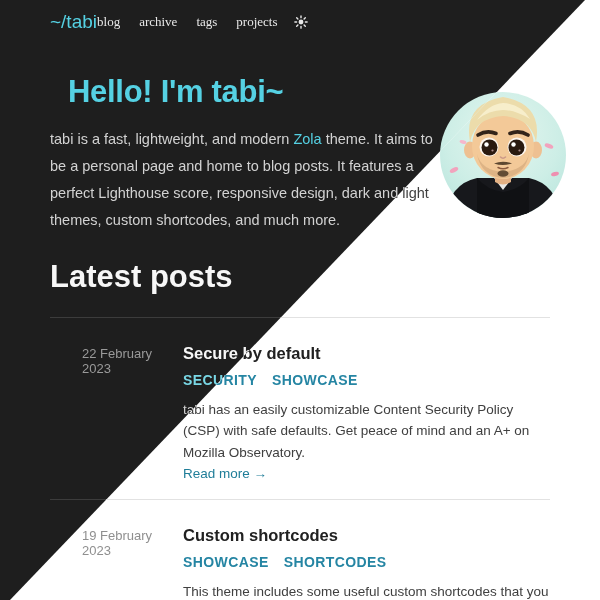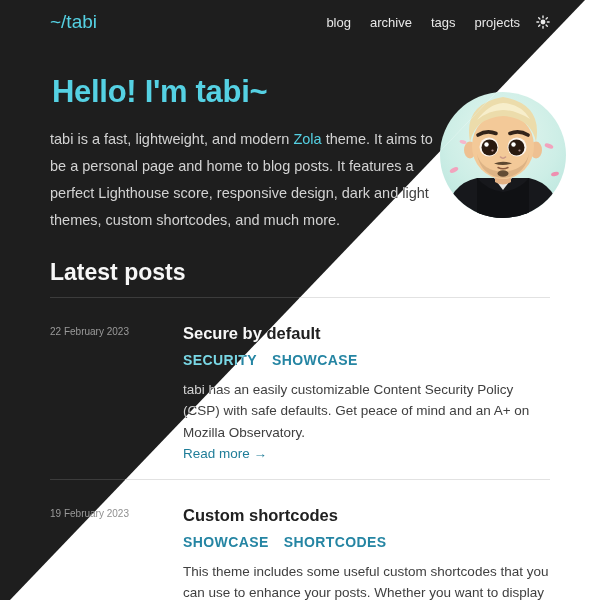--- a/index.html
+++ b/index.html
@@ -3,35 +3,35 @@
 <meta charset="utf-8">
 <style>
   html,body{margin:0;padding:0;background:#fff;}
   .stage{position:relative;width:600px;height:600px;overflow:hidden;font-family:"Liberation Sans",sans-serif;}
   .layer{position:absolute;inset:0;width:600px;height:600px;background:var(--bg);overflow:hidden;}
   .layer-dark{--bg:#1e1e1e;--title:#f7f7f7;--text:#d2d2d2;--muted:#9a9a9a;--accent:#55d1e3;--tag:#79d7e5;--divider:#3c3c3c;--nav:#e8e8e8;}
   .layer-light{--bg:#ffffff;--title:#212121;--text:#404040;--muted:#8f8f8f;--accent:#1f7d98;--tag:#2585a3;--divider:#e2e2e2;--nav:#333333;
     clip-path:polygon(585px 0px,600px 0px,600px 600px,10px 600px);}
   .container{padding:0 50px;position:relative;}
   
-  header{display:flex;justify-content:space-between;align-items:center;height:44px;}
+  header{display:flex;align-items:center;height:44px;}
   .logo{font-size:19px;font-weight:500;color:var(--accent);text-decoration:none;cursor:pointer;}
-  nav{display:flex;align-items:center;gap:19px;}
+  nav{display:flex;align-items:center;gap:19px;font-family:Liberation Serif, serif;}
   nav a{font-size:13px;color:var(--nav);text-decoration:none;cursor:pointer;}
   .theme-toggle{display:flex;align-items:center;cursor:pointer;margin-left:-3px;}
   .theme-toggle svg{stroke:var(--nav);}
   
-  .hero h1{margin:30px 2px 0;font-size:31px;font-weight:700;color:var(--accent);letter-spacing:-0.3px;}
+  .hero h1{margin:30px 18px 0;font-size:31px;font-weight:700;color:var(--accent);letter-spacing:-0.3px;}
   .hero p{margin:16px 0 0;width:392px;font-size:14.5px;line-height:1.86;color:var(--text);}
   .hero p a{color:var(--accent);text-decoration:none;cursor:pointer;}
   .avatar{position:absolute;left:437px;top:86px;width:132px;height:132px;}
   
-  .posts h2{margin:25px 0 0;padding-bottom:11px;font-size:23px;font-weight:700;color:var(--title);border-bottom:1px solid var(--divider);}
+  .posts h2{margin:25px 0 0;padding-bottom:22px;font-size:31px;font-weight:700;color:var(--title);border-bottom:1px solid var(--divider);}
   article{display:grid;grid-template-columns:133px 1fr;padding:26px 0 17px;border-bottom:1px solid var(--divider);}
-  .date{font-size:10px;color:var(--muted);padding-top:2px;}
+  .date{font-size:13px;color:var(--muted);padding-top:2px;margin-left:32px;}
   .post-main h3{margin:0;font-size:16.5px;font-weight:700;color:var(--title);cursor:pointer;}
   .tags{display:flex;gap:15px;margin-top:9px;}
   .tag{font-size:14px;font-weight:600;letter-spacing:0.4px;color:var(--tag);text-decoration:none;cursor:pointer;text-transform:uppercase;}
   .post-main p{margin:11px 0 0;font-size:13.5px;line-height:1.6;color:var(--text);}
   .read-more{display:inline-block;font-size:13.5px;color:var(--accent);text-decoration:none;cursor:pointer;}
 </style>
 </head>
 <body>
 
 <div class="stage">

